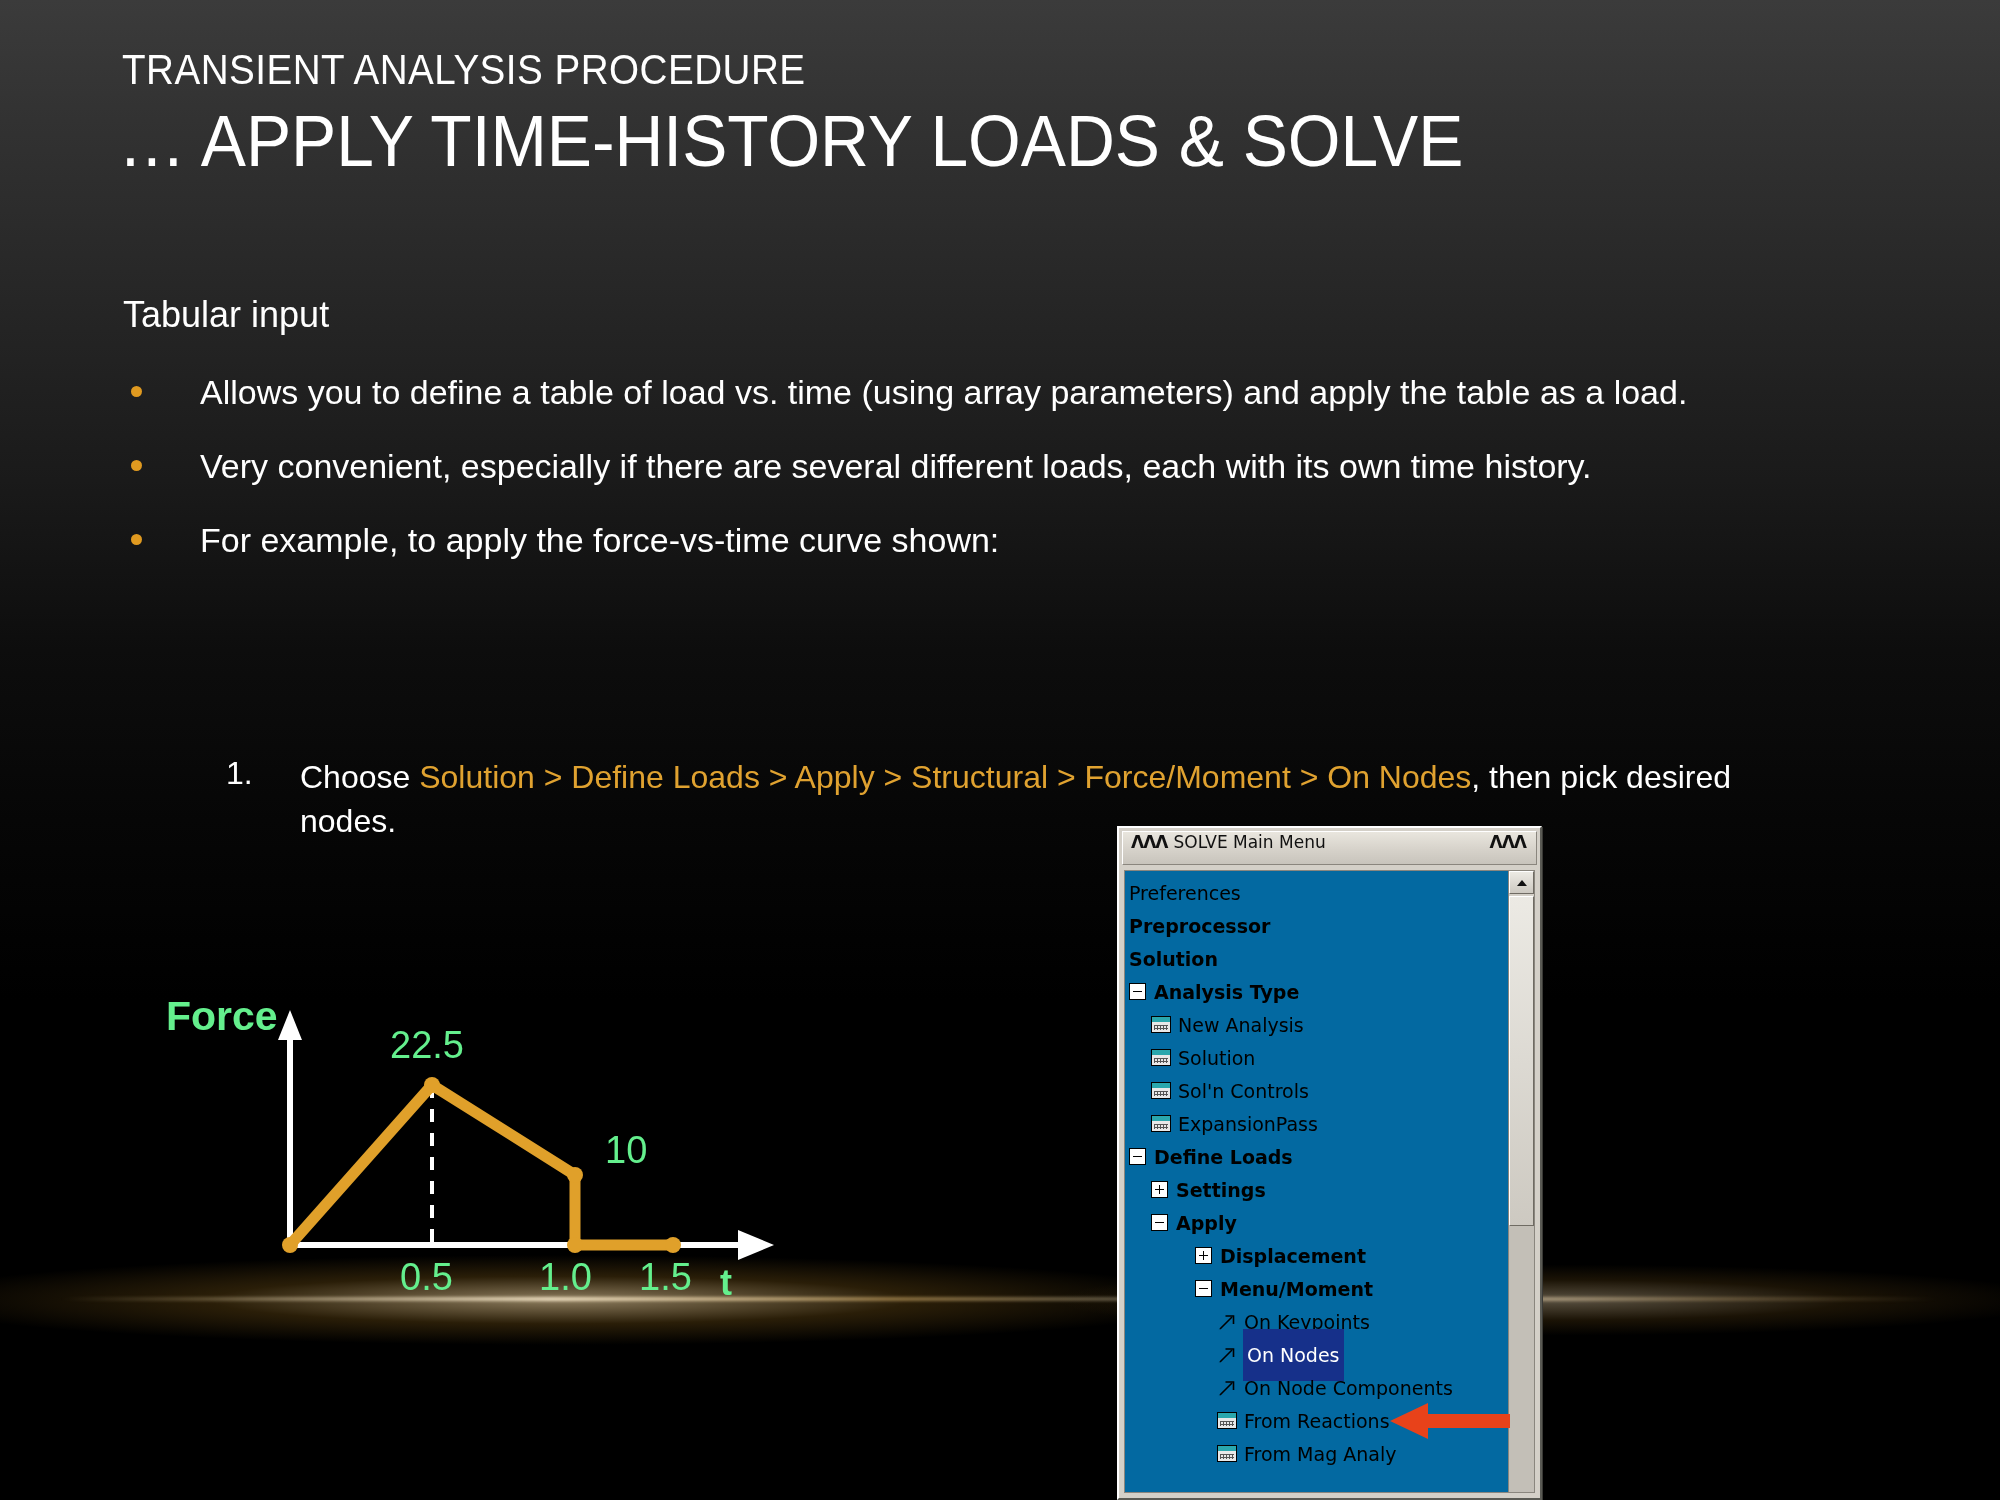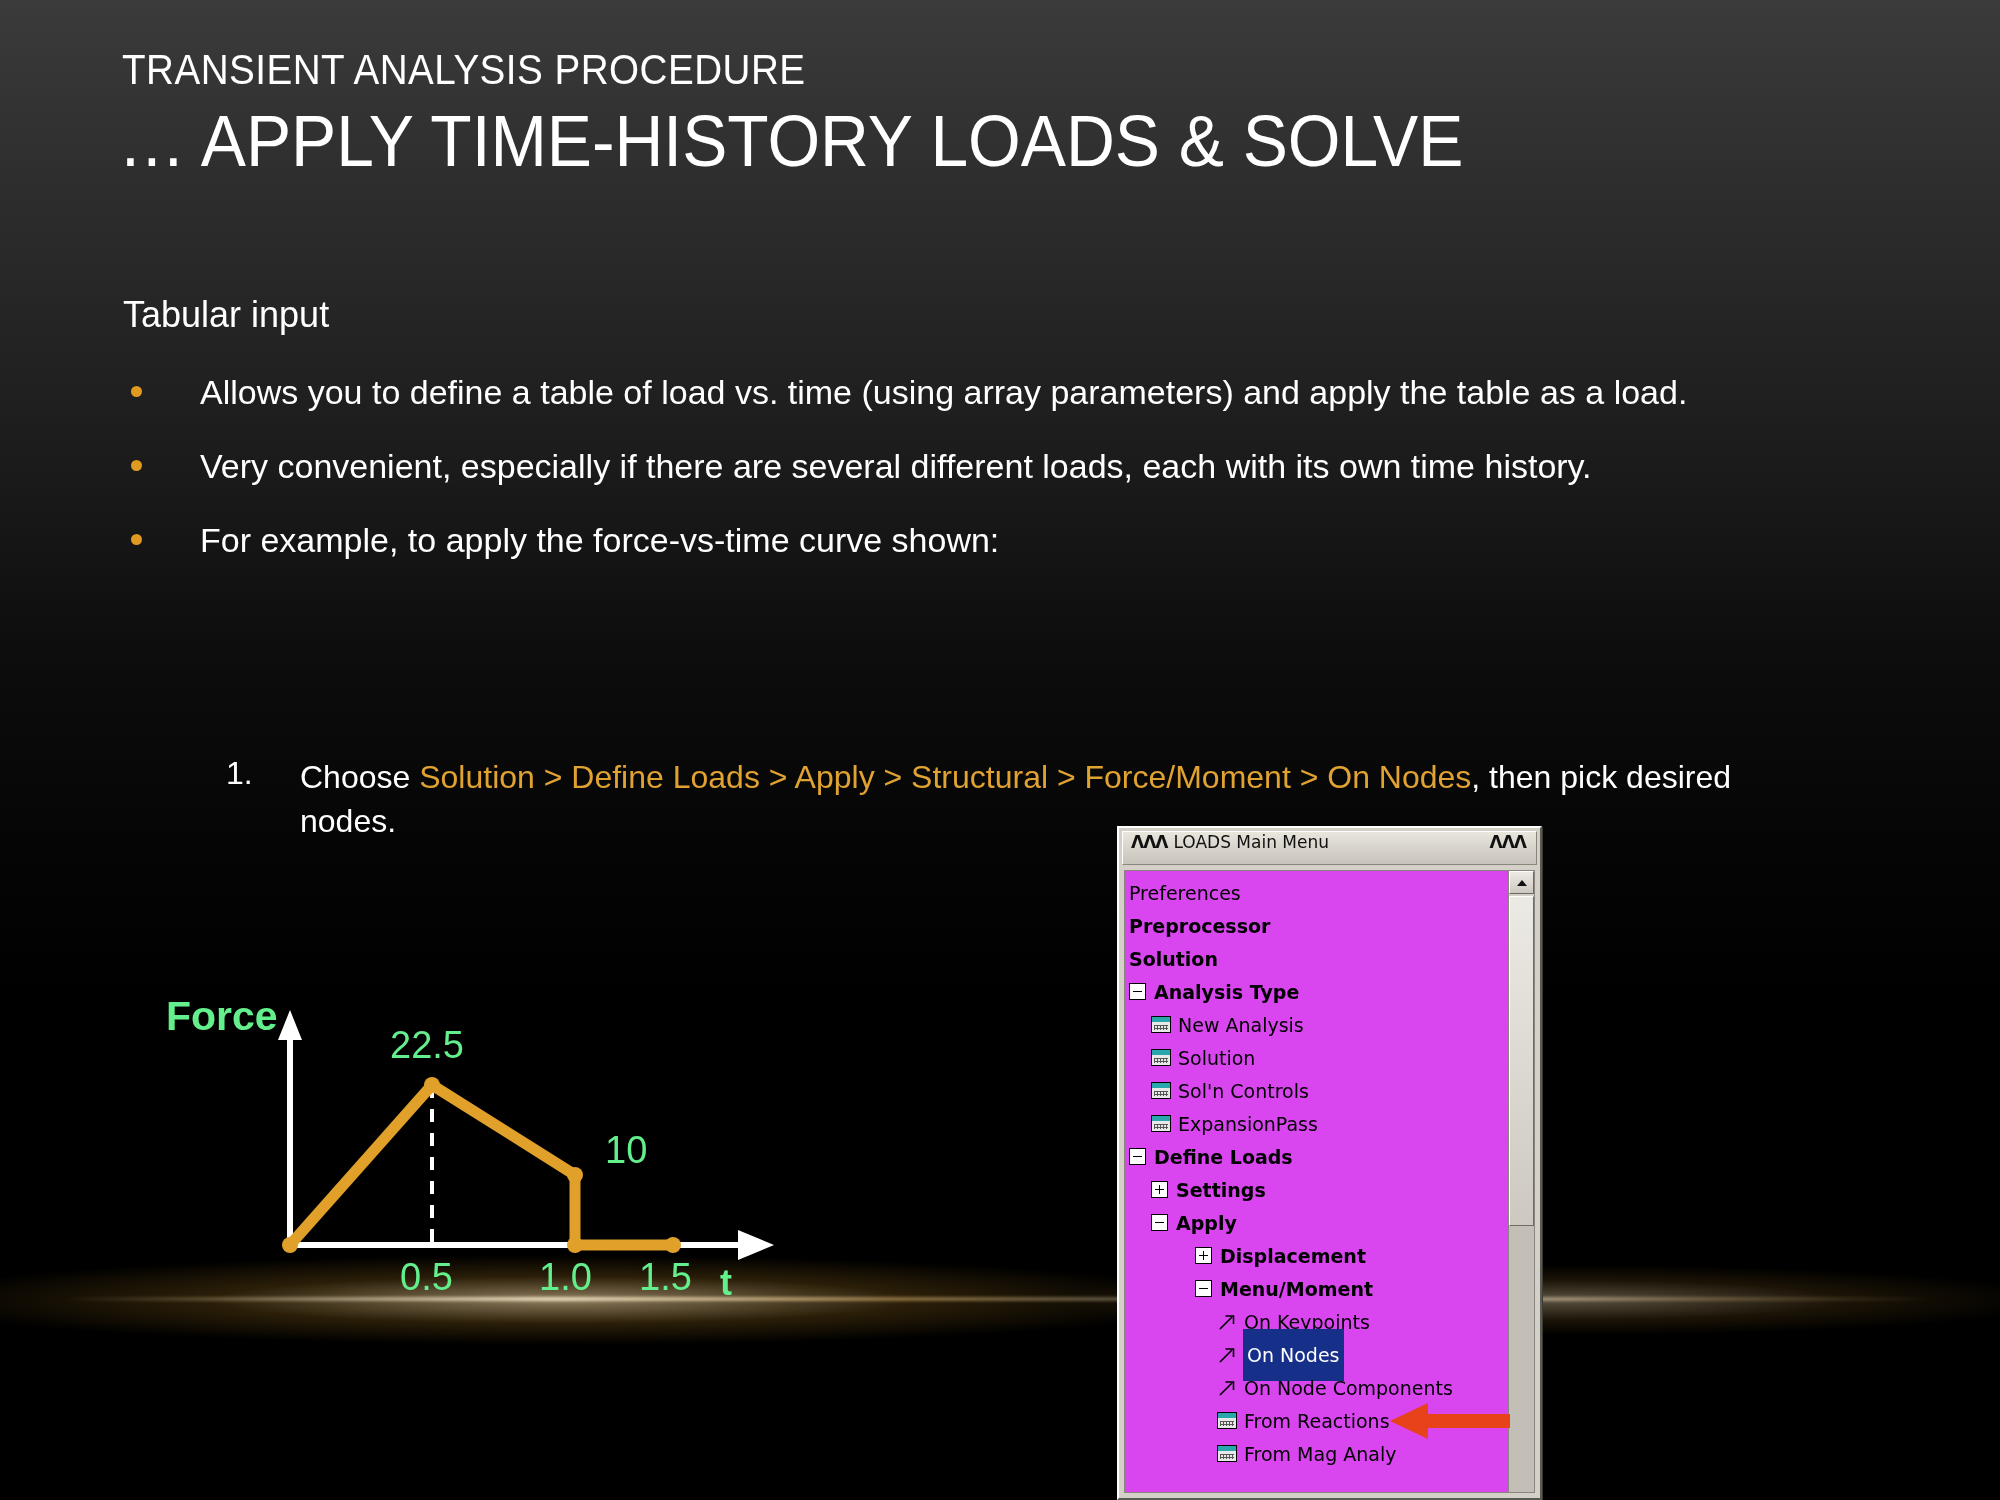--- a/index.html
+++ b/index.html
@@ -96,21 +96,21 @@
     background:linear-gradient(to bottom,#e9e6de 0%,#d6d2ca 55%,#c8c4bc 100%);
     border:1px solid #ffffff;border-right-color:#8a867e;border-bottom-color:#8a867e;
     display:flex;align-items:flex-start;box-sizing:border-box;
   }
   .ansys-title .lam{font-size:17px;font-weight:bold;color:#111;letter-spacing:-1px;padding:0 6px 0 8px;}
   .ansys-title .ttl{font-size:17px;color:#111;flex:1;}
   .ansys-title .lam.r{padding-right:10px;}
 
   .ansys-body{
     position:absolute;left:5px;top:42px;right:5px;bottom:5px;
-    background:#d946ef;border:1px solid #8a867e;box-sizing:border-box;
+    background:#0369a1;border:1px solid #8a867e;box-sizing:border-box;
     display:flex;overflow:hidden;
   }
   .tree{flex:1;padding:5px 0 0 4px;overflow:hidden;}
   .node{display:flex;align-items:center;height:33px;font-size:19px;color:#000;white-space:nowrap;}
   .node.b{font-weight:bold;}
   .exp{
     width:15px;height:15px;border:1px solid #000;background:#fff;
     display:inline-flex;align-items:center;justify-content:center;
     font-size:14px;line-height:1;margin-right:8px;flex:0 0 auto;
     font-family:"DejaVu Sans Mono",monospace;font-weight:normal;
@@ -219,21 +219,21 @@
       <text class="axislbl" x="455" y="173" font-size="38" fill="#64ef8d">10</text>
       <text class="axislbl" x="250" y="300" font-size="38" fill="#64ef8d">0.5</text>
       <text class="axislbl" x="389" y="300" font-size="38" fill="#64ef8d">1.0</text>
       <text class="axislbl" x="489" y="300" font-size="38" fill="#64ef8d">1.5</text>
     </svg>
   </div>
 
   <div id="ansys">
     <div class="ansys-title">
       <span class="lam">ΛΛΛ</span>
-      <span class="ttl">LOADS Main Menu</span>
+      <span class="ttl">SOLVE Main Menu</span>
       <span class="lam r">ΛΛΛ</span>
     </div>
     <div class="ansys-body">
       <div class="tree" id="tree">
           <div class="node">
             <span class="ind0" style="margin-left: 0px;"></span>
             <span style="display: inline-block; width: 0px;"></span>
             <span>Preferences</span>
           </div>
           <div class="node b">

